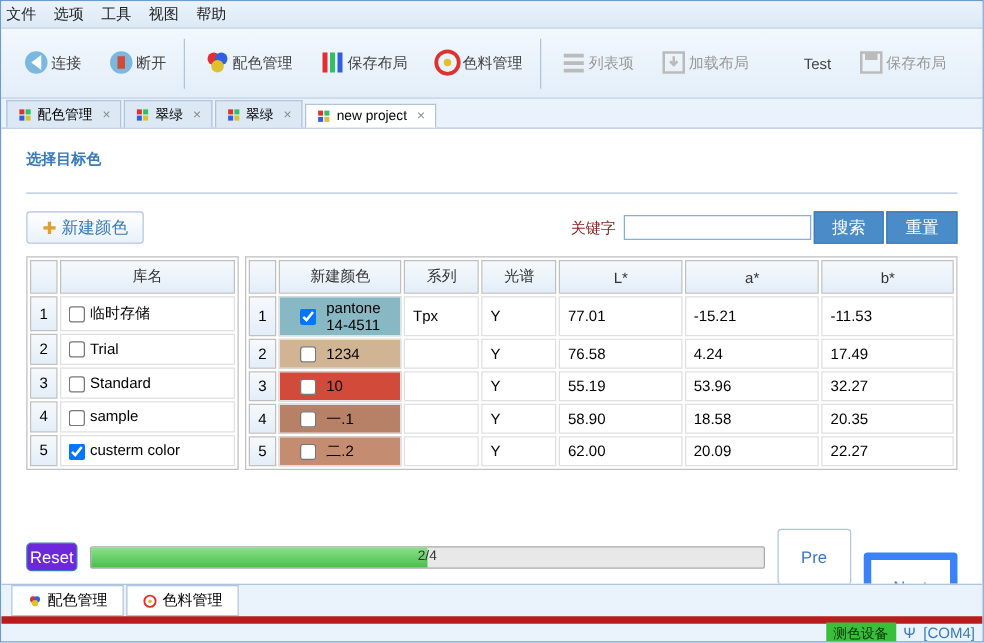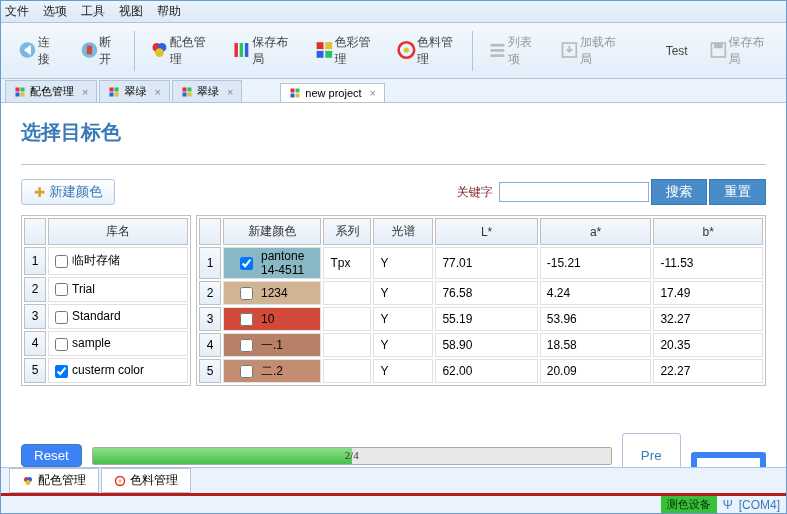--- a/index.html
+++ b/index.html
@@ -6,51 +6,51 @@
 body { font-family: "Microsoft YaHei", SimSun, Arial, sans-serif; font-size: 12px; background: #fff; width: 787px; height: 514px; overflow: hidden; border: 1px solid #6b9bd1; }
 .menubar { background: linear-gradient(#eaf3fb,#dce9f5); height: 22px; display: flex; align-items: center; padding: 0 4px; gap: 14px; border-bottom: 1px solid #b0c4de; }
 .menubar span { color: #222; cursor: default; }
 .toolbar { background: linear-gradient(#f2f8fd,#e3eef9); height: 56px; display: flex; align-items: center; padding: 0 6px; border-bottom: 1px solid #b0c4de; }
 .tool { display: flex; flex-direction: row; align-items: center; padding: 2px 10px; color: #444; cursor: pointer; justify-content: center; }
 .tool .ic { width: 24px; height: 24px; margin-bottom: 2px; }
 .tool.disabled { color: #999; }
 .sep { width: 1px; height: 40px; background: #b0c4de; margin: 0 4px; }
 .tabbar { background: #eaf3fb; height: 24px; display: flex; align-items: flex-end; padding-left: 4px; border-bottom: 1px solid #b0c4de; }
 .tab { display: flex; align-items: center; gap: 4px; padding: 3px 8px; background: #dce9f5; border: 1px solid #b0c4de; border-bottom: none; margin-right: 2px; font-size: 11px; cursor: pointer; }
-.tab.active { background: #fff; margin-left: 36px; }
+.tab.active { background: #fff; }
 .tab .x { color: #888; font-size: 11px; margin-left: 4px; }
 .tab-ic { width: 12px; height: 12px; }
 .content { padding: 16px 20px 8px; background: #fff; }
-.title { color: #3a7ab8; font-size: 20px; font-weight: bold; margin-bottom: 18px; }
+.title { color: #3a7ab8; font-size: 12px; font-weight: bold; margin-bottom: 18px; }
 .hr { border: none; border-top: 1px solid #b0c4de; margin-bottom: 14px; }
 .toprow { display: flex; align-items: center; margin-bottom: 10px; }
 .newbtn { border: 1px solid #b0c4de; background: linear-gradient(#fff,#e8f1fa); padding: 3px 12px; border-radius: 3px; color: #3a7ab8; cursor: pointer; display: flex; align-items: center; gap: 4px; }
 .kwlbl { margin-left: auto; margin-right: 6px; color: #7f1d1d; }
 .kwin { width: 150px; height: 20px; border: 1px solid #88aee0; padding: 0 4px; }
 .btn-blue { background: #4a8cc7; color: #fff; border: 1px solid #3a7ab8; padding: 3px 14px; margin-left: 2px; cursor: pointer; }
 .tables { display: flex; gap: 5px; }
 .tbl { border: 1px solid #c0c0c0; }
 .tbl th { background: linear-gradient(#f6f9fc,#e3eef9); border: 1px solid #c0c0c0; padding: 4px 6px; font-weight: normal; color: #333; }
 .tbl td { border: 1px solid #e0e0e0; padding: 4px 6px; height: 23px; }
 .tbl td.num { background: linear-gradient(#f6f9fc,#e3eef9); text-align: center; width: 22px; border: 1px solid #c0c0c0; }
 .chk { width: 13px; height: 13px; vertical-align: middle; margin-right: 4px; }
 .swatch { display: flex; align-items: center; gap: 4px; padding: 1px 16px; }
 .left-tbl { width: 170px; }
 .right-tbl { flex: 1; }
-.right-tbl th:nth-child(2){width:95px}.right-tbl th:nth-child(3){width:48px}.right-tbl th:nth-child(4){width:60px}
+.right-tbl th:nth-child(2){width:95px}.right-tbl th:nth-child(3){width:60px}.right-tbl th:nth-child(4){width:60px}
 .botrow { display: flex; align-items: center; margin-top: 18px; gap: 10px; }
-.reset { background: #3b82f6; color: #fff; border: 1px solid #3a7ab8; border-radius: 4px; padding: 3px 12px; cursor: pointer; }
+.reset { background: #6d28d9; color: #fff; border: 1px solid #3a7ab8; border-radius: 4px; padding: 3px 2px; cursor: pointer; }
 .prog { flex: 1; height: 18px; border: 1px solid #aaa; background: #e8e8e8; position: relative; border-radius: 2px; }
 .prog .bar { background: linear-gradient(#8be08b,#4bbf4b); height: 100%; width: 50%; }
-.prog .lbl { position: absolute; left: 50%; top: 1px; transform: translateX(-50%); font-size: 11px; color: #333; font-family: Liberation Serif, serif; }
+.prog .lbl { position: absolute; left: 50%; top: 1px; transform: translateX(-50%); font-size: 11px; color: #333; }
 .navbtn { border: 1px solid #b0c4de; background: #fff; padding: 14px 18px; color: #3a7ab8; cursor: pointer; border-radius: 3px; }
 .navbtn.next { border: 6px solid #3b82f6; margin-top: 48px; }
 .bottabs { background: #eaf3fb; height: 26px; display: flex; align-items: center; padding-left: 8px; border-top: 1px solid #b0c4de; gap: 2px; }
 .bottab { display: flex; align-items: center; gap: 4px; padding: 3px 12px; border: 1px solid #b0c4de; background: #fff; cursor: pointer; }
-.status { background: #eaf3fb; height: 20px; display: flex; align-items: center; justify-content: flex-end; padding: 0 6px; border-top: 3px solid #b91c1c; gap: 6px; }
+.status { background: #eaf3fb; height: 20px; display: flex; align-items: center; justify-content: flex-end; padding: 0 6px; border-top: 6px solid #b91c1c; gap: 6px; }
 .status .dev { background: #3abf3a; color: #003300; padding: 1px 6px; font-size: 11px; }
 .status .usb { color: #3a7ab8; }
 .status .port { color: #3a7ab8; }
 .container { display: flex; flex-direction: column; height: 100%; }
 .midarea { flex: 1; overflow: hidden; }
 </style>
 </head>
 <body>
 
 <div class="container">
@@ -86,29 +86,20 @@
         </svg>
         <span>配色管理</span>
       </div>
   <div class="tool">
         <svg class="ic" viewBox="0 0 24 24">
           <rect x="4" y="4" width="4" height="16" fill="#e03030"></rect>
           <rect x="10" y="4" width="4" height="16" fill="#30c060"></rect>
           <rect x="16" y="4" width="4" height="16" fill="#3060e0"></rect>
         </svg>
         <span>保存布局</span>
-      </div>
-  <div class="tool">
-        <svg class="ic" viewBox="0 0 24 24">
-          <rect x="3" y="3" width="8" height="8" fill="#e03030"></rect>
-          <rect x="13" y="3" width="8" height="8" fill="#e0c030"></rect>
-          <rect x="3" y="13" width="8" height="8" fill="#3060e0"></rect>
-          <rect x="13" y="13" width="8" height="8" fill="#30c060"></rect>
-        </svg>
-        <span>色彩管理</span>
       </div>
   <div class="tool">
         <svg class="ic" viewBox="0 0 24 24">
           <circle cx="12" cy="12" r="9" fill="none" stroke="#e03030" stroke-width="3"></circle>
           <circle cx="12" cy="12" r="3" fill="#e0c030"></circle>
         </svg>
         <span>色料管理</span>
       </div>
   <div class="sep"></div>
   <div class="tool disabled">

